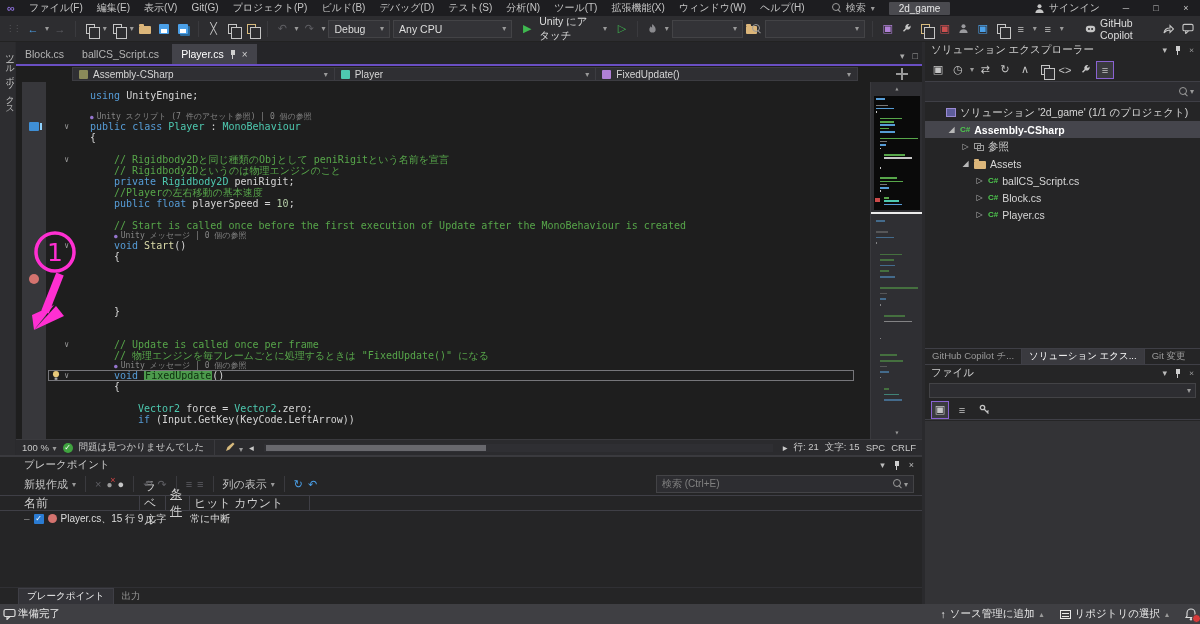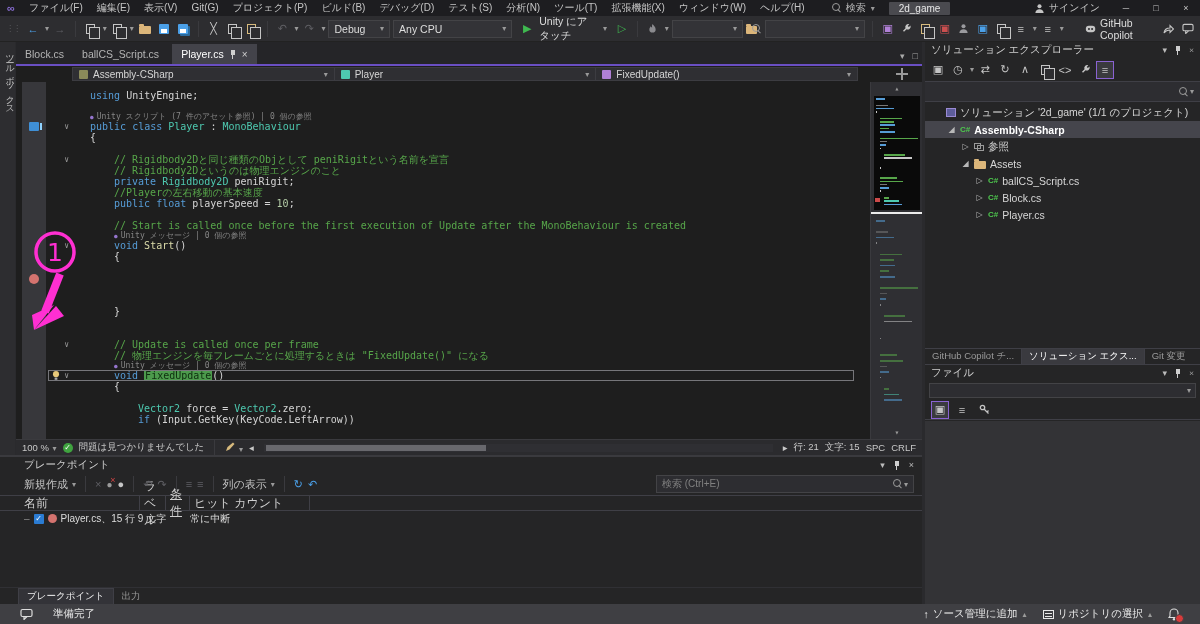--- a/index.html
+++ b/index.html
@@ -143,21 +143,21 @@
   .bcol{height:100%;display:flex;align-items:center;border-right:1px solid var(--border);padding-left:4px;}
   .bcol.c1{width:140px;padding-left:24px;} .bcol.c2{width:26px;} .bcol.c3{width:24px;text-decoration:underline;} .bcol.c4{width:120px;}
   #bp-row{height:15px;display:flex;align-items:center;font-size:10px;color:#dcdcdc;}
   #bp-row .c1{display:flex;align-items:center;gap:4px;width:190px;padding-left:24px;}
   .cbx{width:10px;height:10px;background:#2b7cd3;color:#fff;font-size:8px;line-height:10px;text-align:center;border-radius:1px;}
   .bp-red{width:9px;height:9px;border-radius:50%;background:#d4736f;display:inline-block;}
   #bp-tabs{position:absolute;left:0;bottom:0;height:17px;display:flex;align-items:flex-end;padding-left:18px;font-size:9.5px;color:#9a9a9a;border-top:1px solid #303034;width:100%;}
   .btab{padding:1px 8px;} .btab.active{background:#333338;color:#eee;border:1px solid var(--border);border-bottom:none;}
 
   
-  #sbar{position:absolute;left:0;top:604px;width:1200px;height:20px;background:var(--status);display:flex;align-items:center;font-size:10.5px;color:#e8e8e8;padding:0 20px;gap:20px;}
+  #sbar{position:absolute;left:0;top:604px;width:1200px;height:20px;background:var(--status);display:flex;align-items:center;font-size:10.5px;color:#e8e8e8;padding:0 3px;gap:2px;}
   #sbar-right{margin-left:auto;display:flex;align-items:center;gap:16px;}
   .sb-item{display:flex;align-items:center;gap:4px;white-space:nowrap;}
   .badge{position:relative;}
   .badge::after{content:"";position:absolute;right:-4px;bottom:-2px;width:7px;height:7px;border-radius:50%;background:#d83b3b;border:1px solid var(--status);}
   .mag{position:relative;width:10px;height:10px;display:inline-block;}
   .mag::before{content:"";position:absolute;left:0;top:0;width:6px;height:6px;border:1.4px solid #9a9a9a;border-radius:50%;}
   .mag::after{content:"";position:absolute;left:6px;top:6px;width:4px;height:1.4px;background:#9a9a9a;transform:rotate(45deg);transform-origin:0 0;}
   .repoico{width:11px;height:9px;border:1px solid #e8e8e8;position:relative;}
   .repoico::before{content:"";position:absolute;left:1px;top:2px;right:1px;height:1px;background:#e8e8e8;box-shadow:0 3px 0 #e8e8e8;}
 </style>

